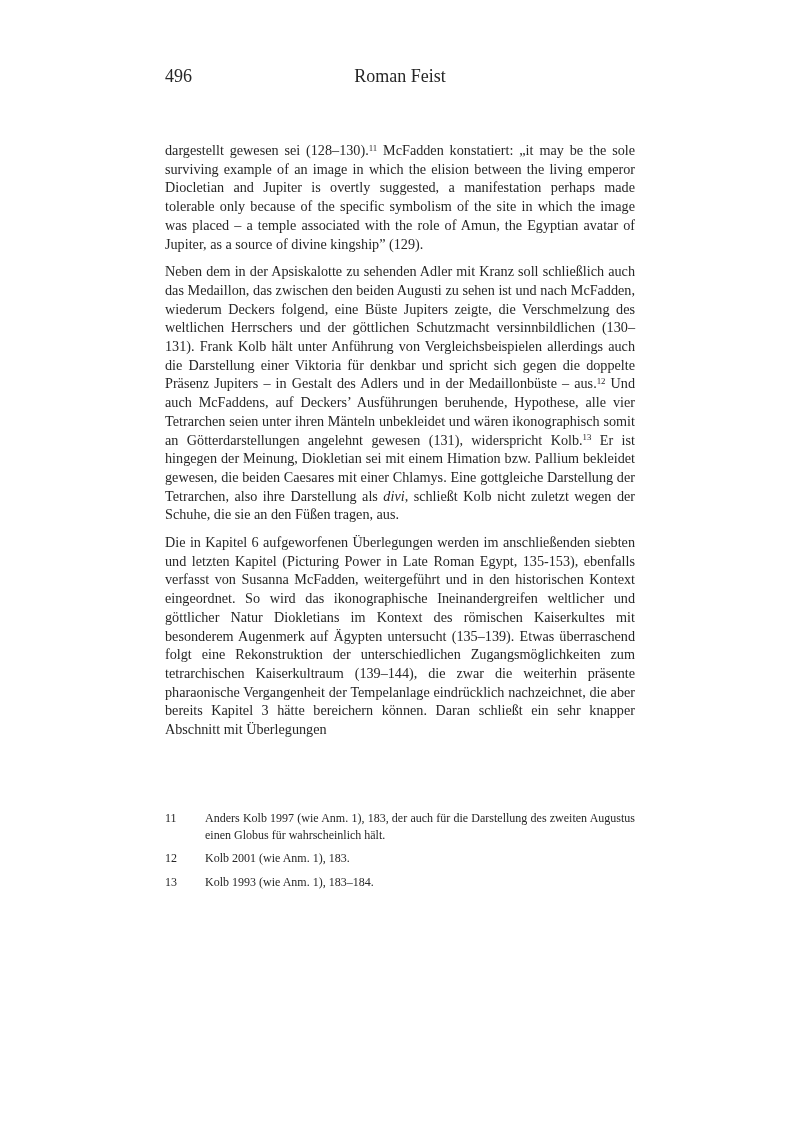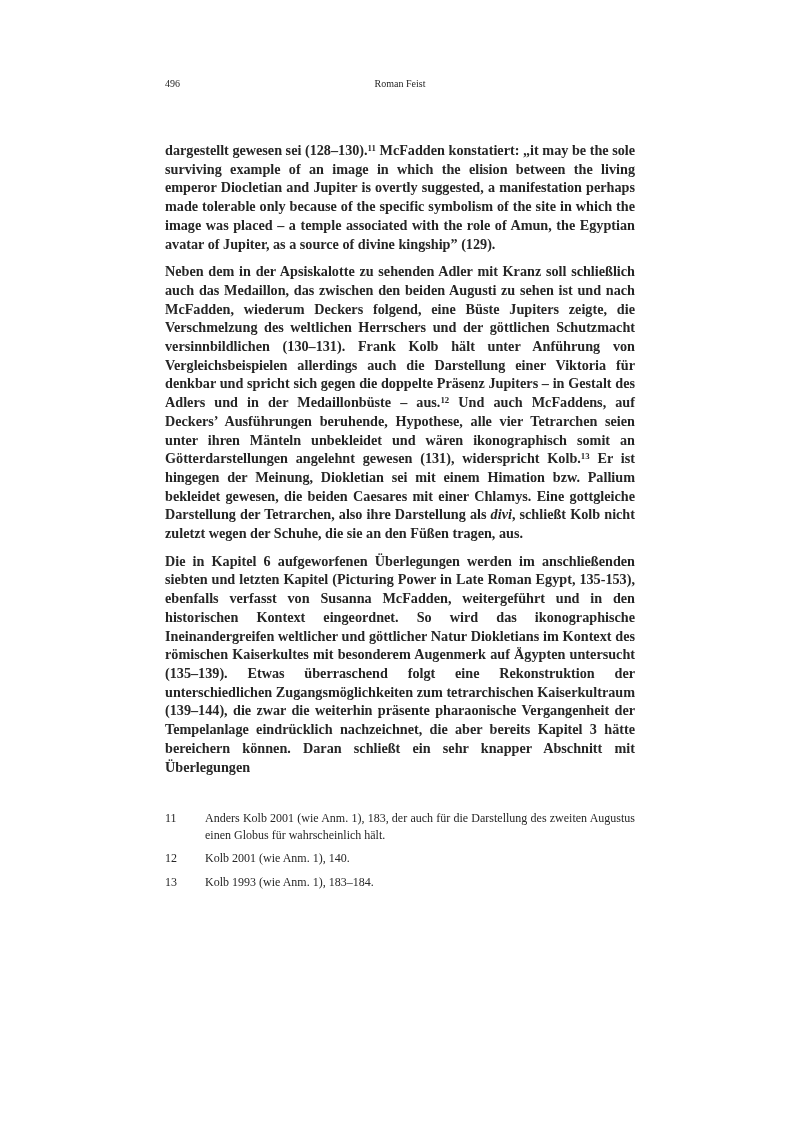--- a/index.html
+++ b/index.html
@@ -14,38 +14,36 @@
     background: #ffffff;
     font-family: "Liberation Serif", "DejaVu Serif", serif;
     color: #262626;
     overflow: hidden;
   }
   .running-header {
     position: absolute;
     top: 66px;
     left: 165px;
     width: 470px;
-    font-size: 10px;
+    font-size: 18px;
     text-align: center;
-    margin-top: 12px;
   }
   .page-number {
     position: absolute;
     left: 0;
     top: 0;
   }
   .body-text {
     position: absolute;
     top: 141px;
     left: 165px;
     width: 470px;
     font-size: 14.2px;
     line-height: 18.7px;
     text-align: justify;
-    font-weight: bold;
   }
   .para {
     margin: 0 0 9px 0;
     padding: 0;
   }
   .para:last-child { margin-bottom: 0; }
   sup {
     font-size: 8.8px;
     line-height: 0;
     vertical-align: baseline;
@@ -87,25 +85,25 @@
 
   <p class="para"><span>dargestellt gewesen sei (128–130).</span><sup>11</sup><span> McFadden konstatiert: „it may be the sole surviving example of an image in which the elision between the living emperor Diocletian and Jupiter is overtly suggested, a manifestation perhaps made tolerable only because of the specific symbolism of the site in which the image was placed – a temple associated with the role of Amun, the Egyptian avatar of Jupiter, as a source of divine kingship” (129).</span></p>
       <p class="para"><span>Neben dem in der Apsiskalotte zu sehenden Adler mit Kranz soll schließlich auch das Medaillon, das zwischen den beiden Augusti zu sehen ist und nach McFadden, wiederum Deckers folgend, eine Büste Jupiters zeigte, die Verschmelzung des weltlichen Herrschers und der göttlichen Schutzmacht versinnbildlichen (130–131). Frank Kolb hält unter Anführung von Vergleichsbeispielen allerdings auch die Darstellung einer Viktoria für denkbar und spricht sich gegen die doppelte Präsenz Jupiters – in Gestalt des Adlers und in der Medaillonbüste – aus.</span><sup>12</sup><span> Und auch McFaddens, auf Deckers’ Ausführungen beruhende, Hypothese, alle vier Tetrarchen seien unter ihren Mänteln unbekleidet und wären ikonographisch somit an Götterdarstellungen angelehnt gewesen (131), widerspricht Kolb.</span><sup>13</sup><span> Er ist hingegen der Meinung, Diokletian sei mit einem Himation bzw. Pallium bekleidet gewesen, die beiden Caesares mit einer Chlamys. Eine gottgleiche Darstellung der Tetrarchen, also ihre Darstellung als </span><i>divi</i><span>, schließt Kolb nicht zuletzt wegen der Schuhe, die sie an den Füßen tragen, aus.</span></p>
       <p class="para"><span>Die in Kapitel 6 aufgeworfenen Überlegungen werden im anschließenden siebten und letzten Kapitel (Picturing Power in Late Roman Egypt, 135-153), ebenfalls verfasst von Susanna McFadden, weitergeführt und in den historischen Kontext eingeordnet. So wird das ikonographische Ineinandergreifen weltlicher und göttlicher Natur Diokletians im Kontext des römischen Kaiserkultes mit besonderem Augenmerk auf Ägypten untersucht (135–139). Etwas überraschend folgt eine Rekonstruktion der unterschiedlichen Zugangsmöglichkeiten zum tetrarchischen Kaiserkultraum (139–144), die zwar die weiterhin präsente pharaonische Vergangenheit der Tempelanlage eindrücklich nachzeichnet, die aber bereits Kapitel 3 hätte bereichern können. Daran schließt ein sehr knapper Abschnitt mit Überlegungen</span></p>
     </main>
 
   <section class="footnotes">
 
   <div class="fn">
         <span class="fn-num">11</span>
-        <span class="fn-text">Anders Kolb 2001 (wie Anm. 1), 183, der auch für die Darstellung des zweiten Augustus einen Globus für wahrscheinlich hält.</span>
+        <span class="fn-text">Anders Kolb 1997 (wie Anm. 1), 183, der auch für die Darstellung des zweiten Augustus einen Globus für wahrscheinlich hält.</span>
       </div>
       <div class="fn">
         <span class="fn-num">12</span>
-        <span class="fn-text">Kolb 2001 (wie Anm. 1), 140.</span>
+        <span class="fn-text">Kolb 2001 (wie Anm. 1), 183.</span>
       </div>
       <div class="fn">
         <span class="fn-num">13</span>
         <span class="fn-text">Kolb 1993 (wie Anm. 1), 183–184.</span>
       </div>
     </section>
 
 </div>
 
 </body></html>

